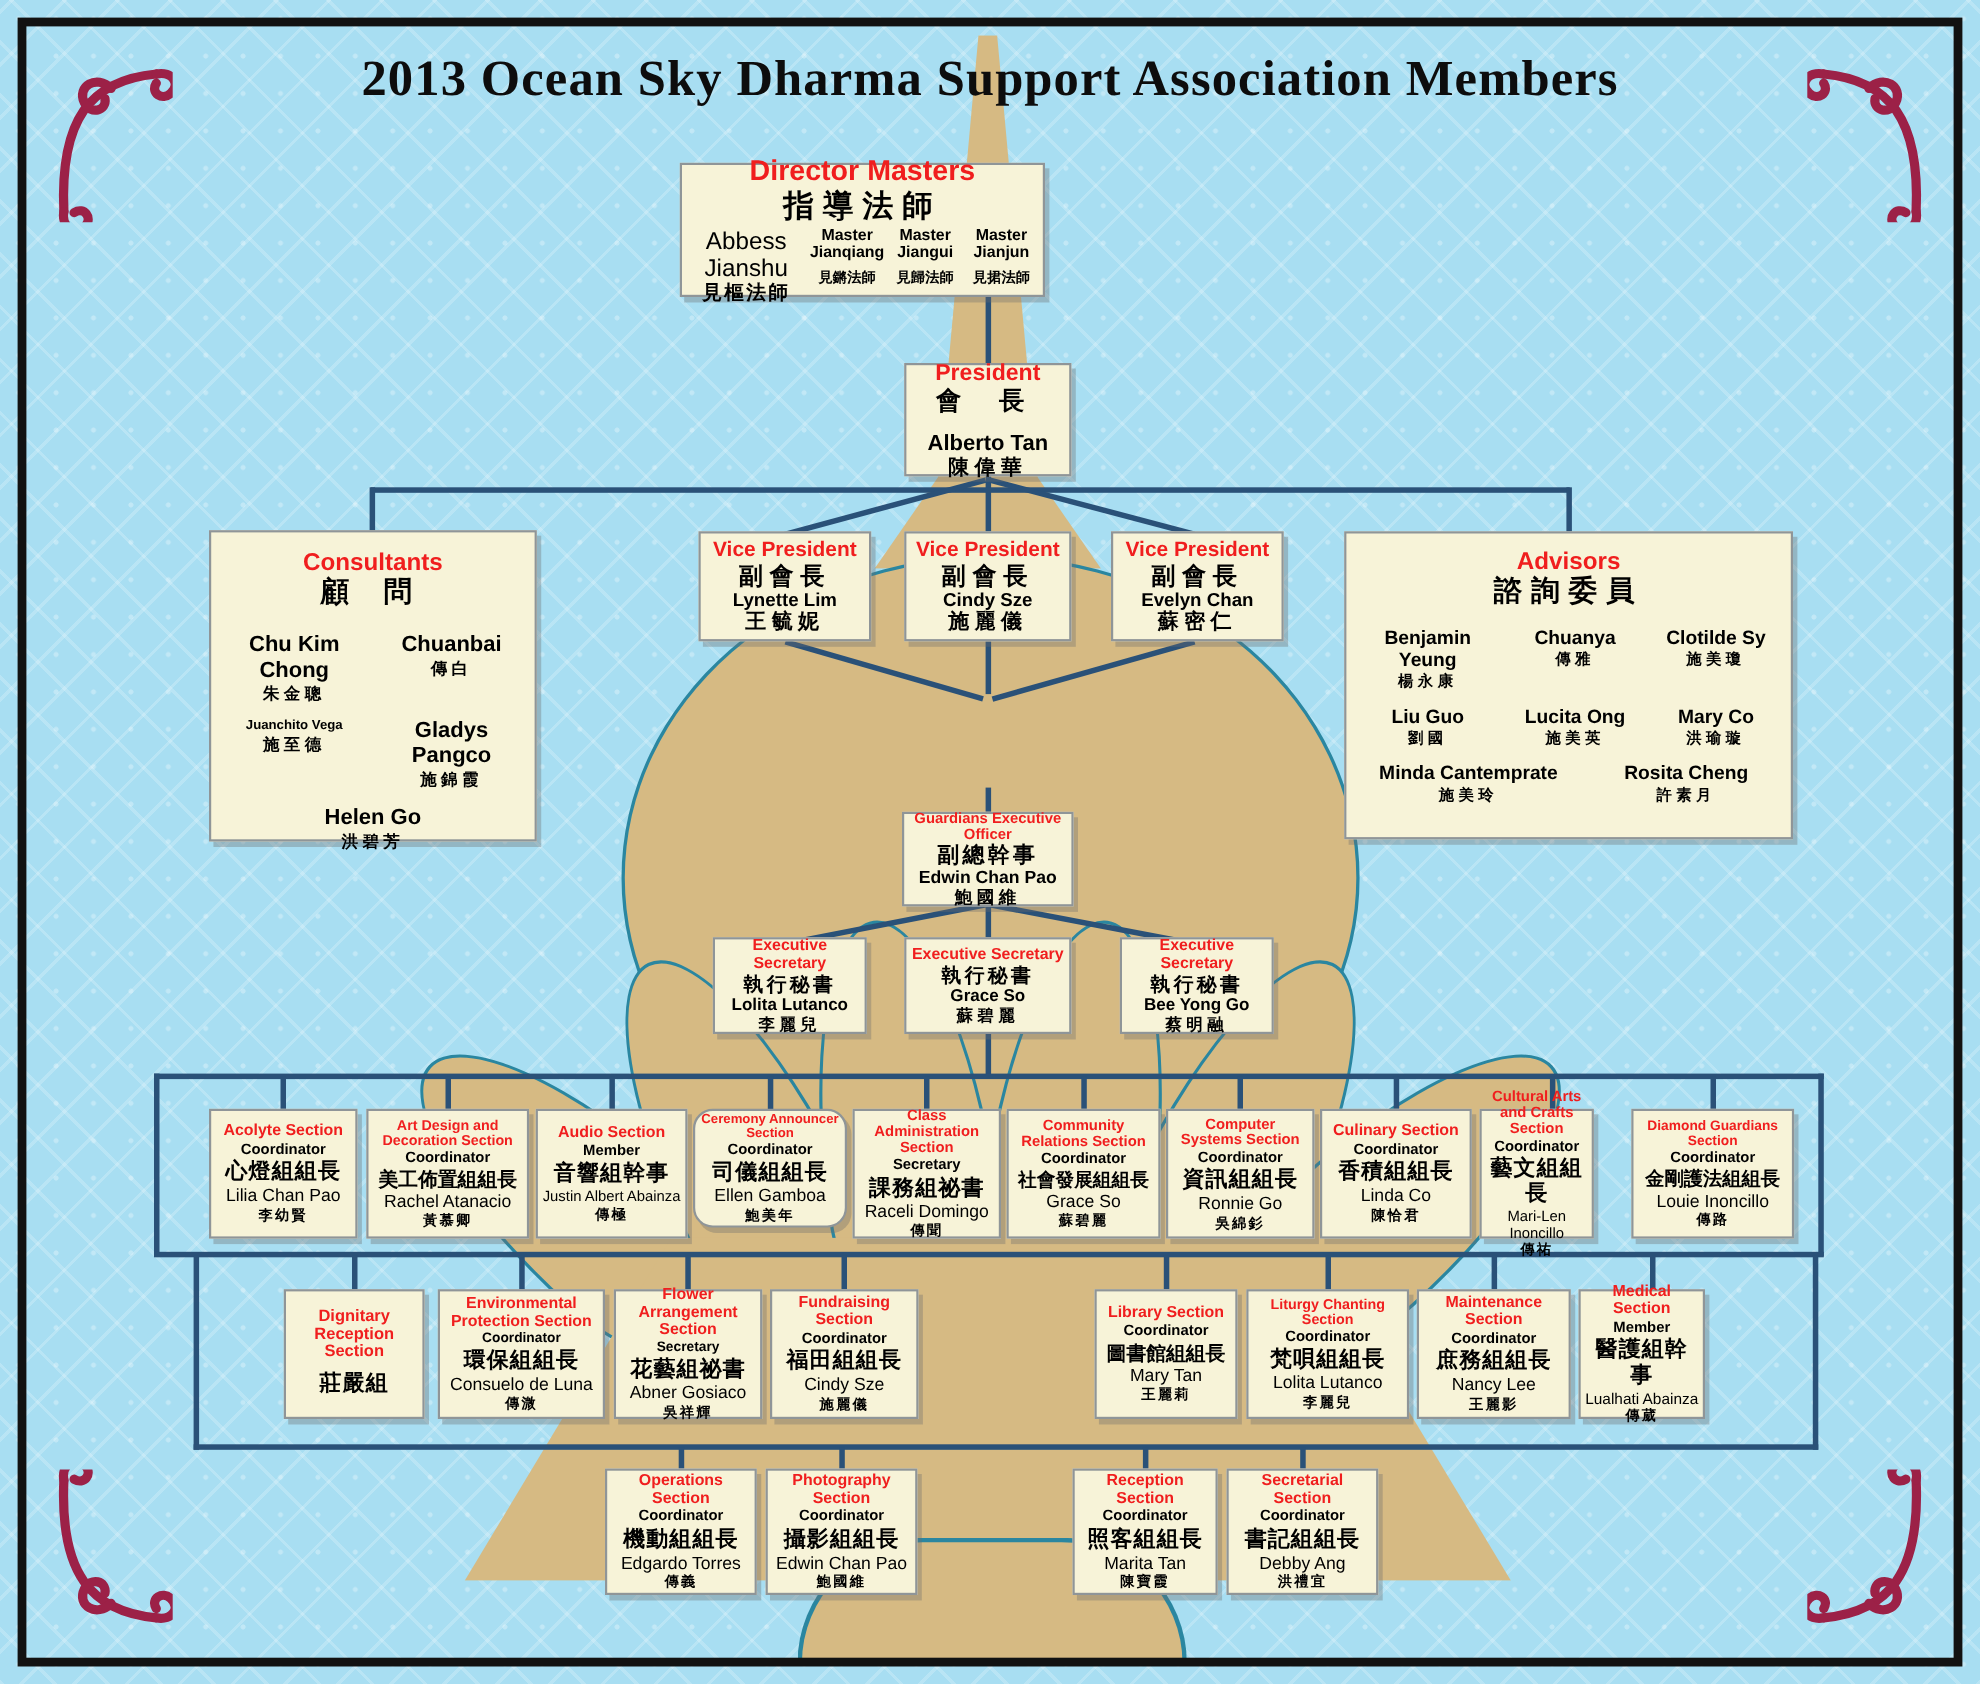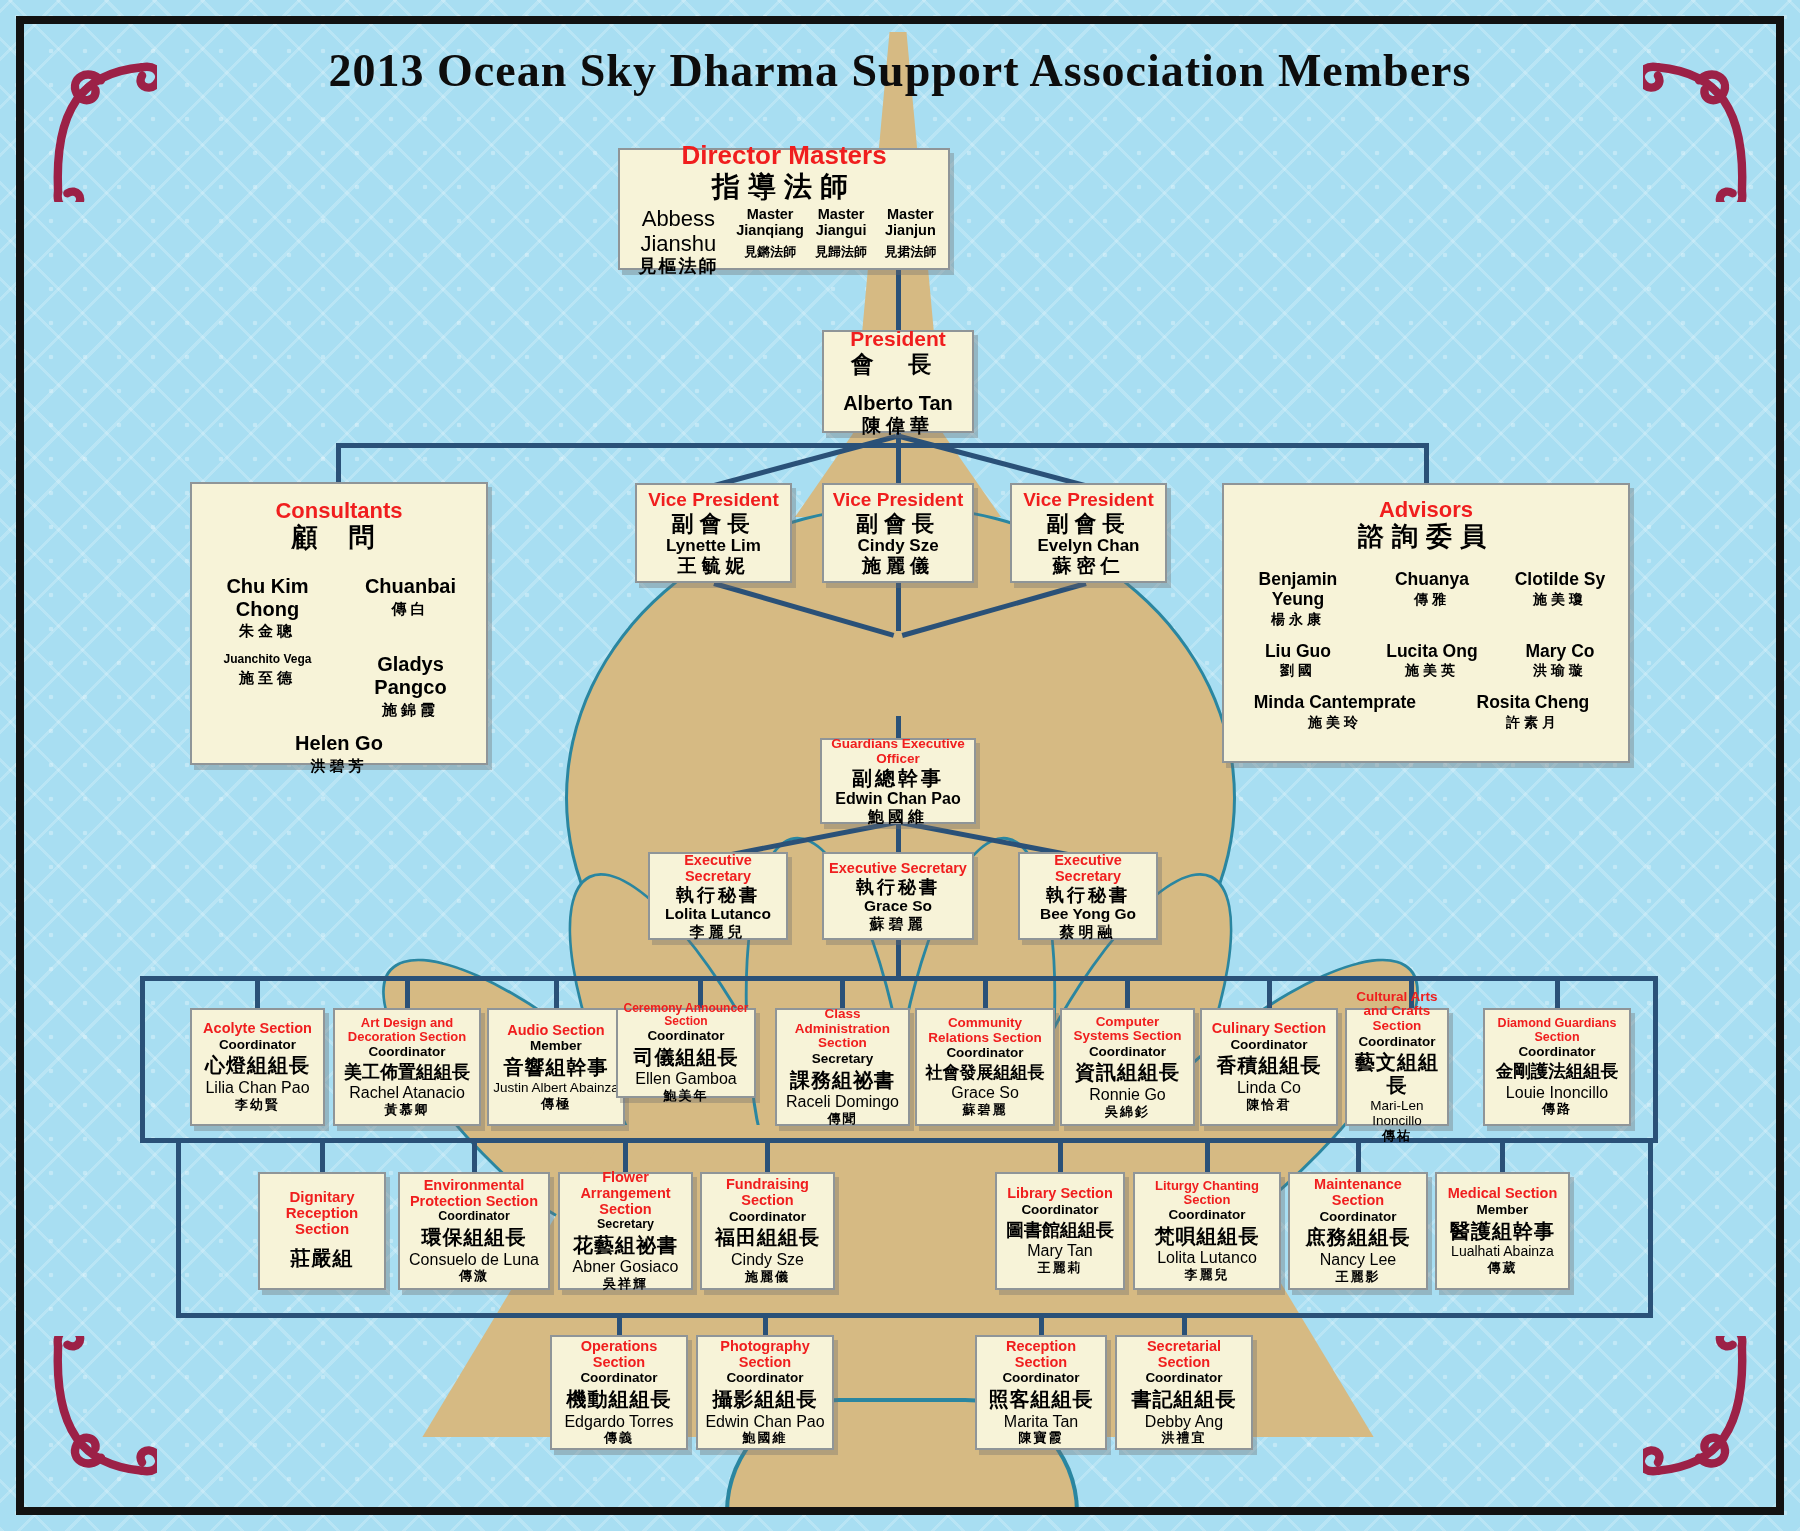--- a/index.html
+++ b/index.html
@@ -272,21 +272,21 @@
     <div class="nm">Rachel Atanacio</div>
     <div class="nz">黃慕卿</div>
   </div>
   <div class="b s" style="left:487px;top:1008px;width:138px;height:118px;">
     <div class="hdr r">Audio Section</div>
     <div class="role">Member</div>
     <div class="zht">音響組幹事</div>
     <div class="nm" style="font-size:13.5px;">Justin Albert Abainza</div>
     <div class="nz">傳極</div>
   </div>
-  <div class="b s" style="left:616px;top:1008px;width:140px;height:90px;">
+  <div class="b s" style="left:630px;top:1008px;width:140px;height:108px;border-radius:18px;">
     <div class="hdr r" style="font-size:12px;">Ceremony Announcer Section</div>
     <div class="role">Coordinator</div>
     <div class="zht">司儀組組長</div>
     <div class="nm">Ellen Gamboa</div>
     <div class="nz">鮑美年</div>
   </div>
   <div class="b s" style="left:775px;top:1008px;width:135px;height:118px;">
     <div class="hdr r" style="font-size:13.5px;">Class Administration Section</div>
     <div class="role">Secretary</div>
     <div class="zht">課務組祕書</div>
@@ -371,21 +371,21 @@
     <div class="nm">Lolita Lutanco</div>
     <div class="nz">李麗兒</div>
   </div>
   <div class="b s" style="left:1288px;top:1172px;width:140px;height:118px;">
     <div class="hdr r">Maintenance Section</div>
     <div class="role">Coordinator</div>
     <div class="zht">庶務組組長</div>
     <div class="nm">Nancy Lee</div>
     <div class="nz">王麗影</div>
   </div>
-  <div class="b s" style="left:1435px;top:1172px;width:135px;height:118px;">
+  <div class="b s" style="left:1435px;top:1172px;width:115px;height:118px;">
     <div class="hdr r">Medical Section</div>
     <div class="role">Member</div>
     <div class="zht">醫護組幹事</div>
     <div class="nm" style="font-size:14px;">Lualhati Abainza</div>
     <div class="nz">傳葳</div>
   </div>
 
   <div class="b s" style="left:550px;top:1335px;width:138px;height:115px;">
     <div class="hdr r">Operations Section</div>
     <div class="role">Coordinator</div>

